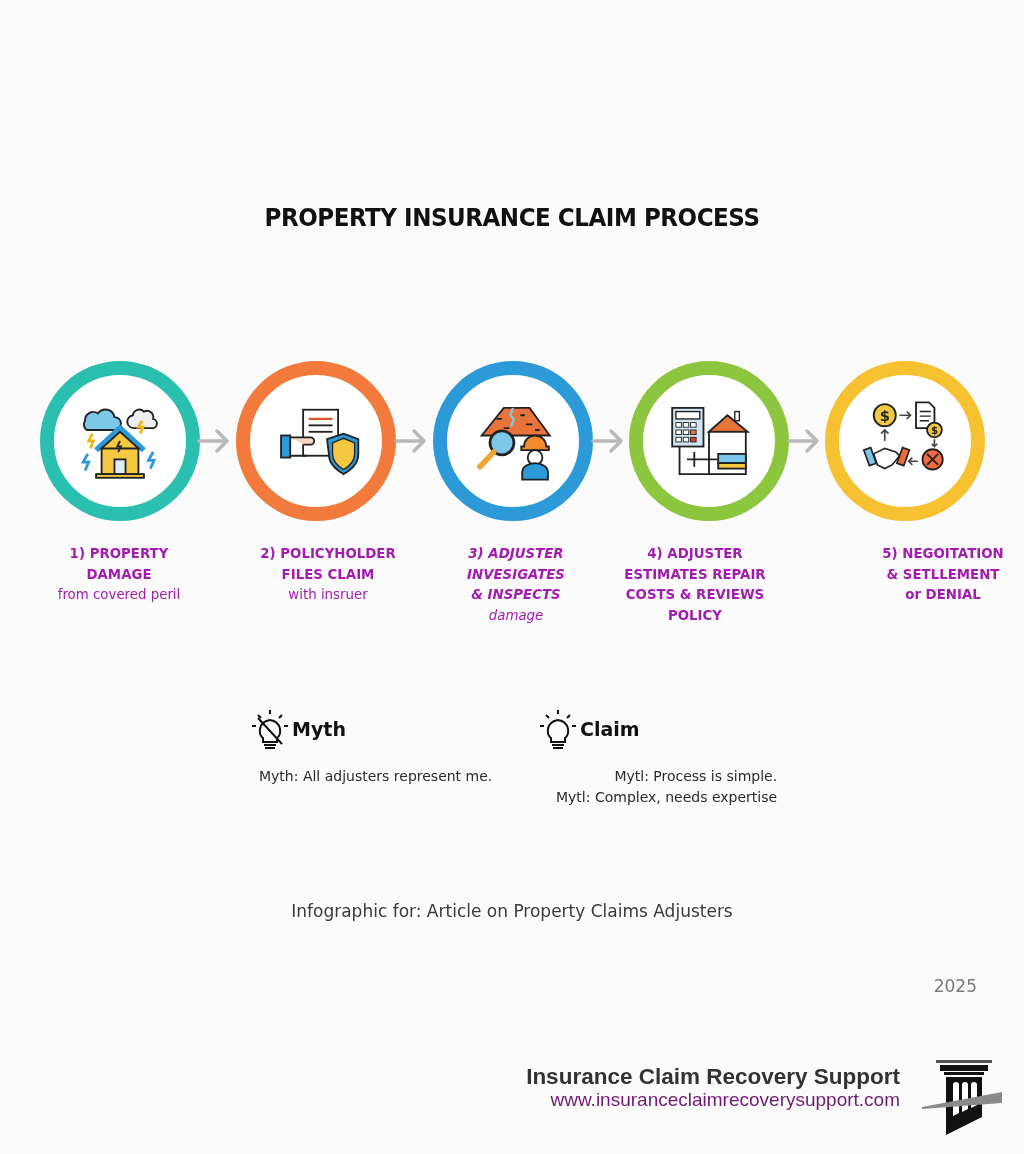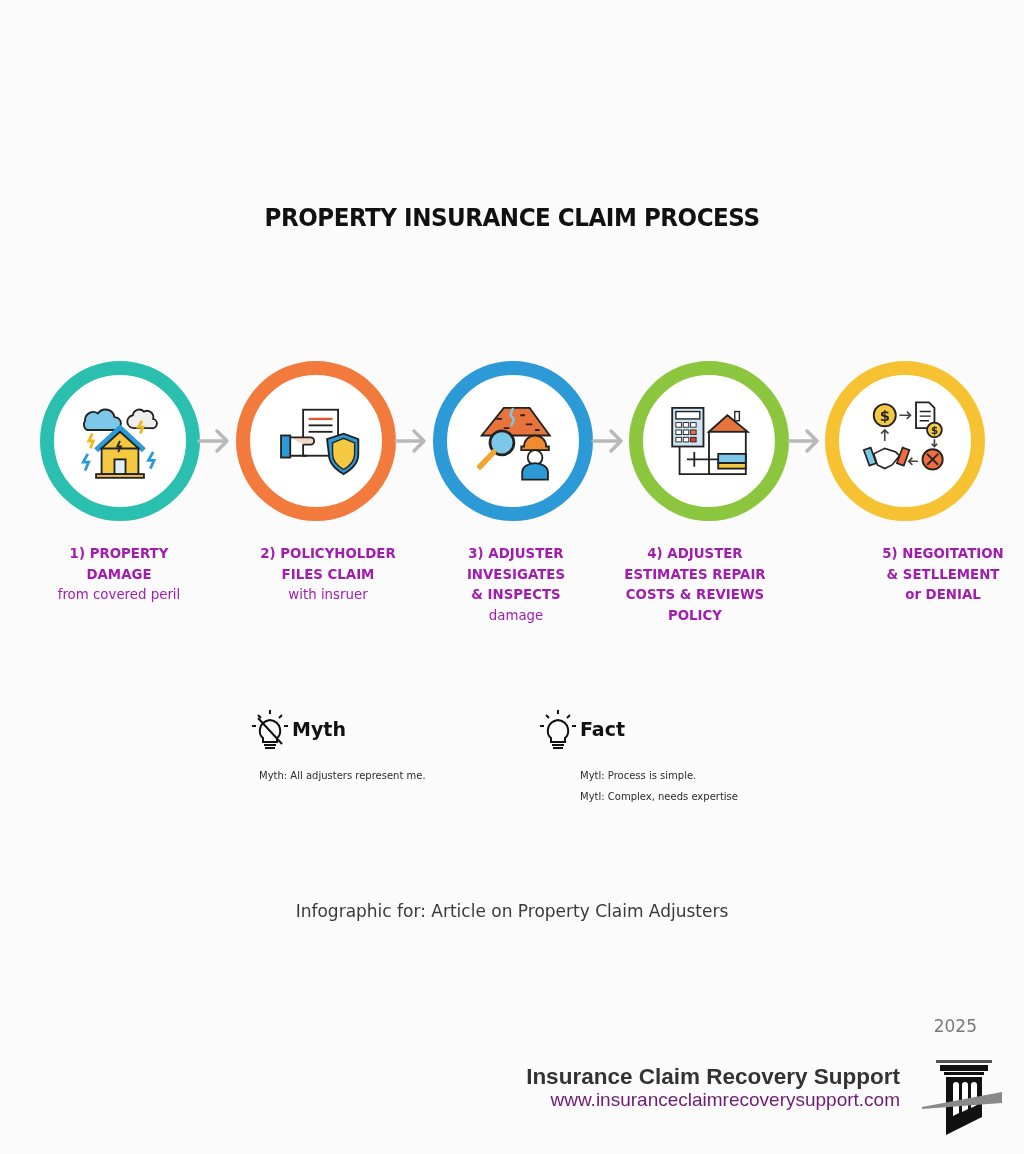--- a/index.html
+++ b/index.html
@@ -30,30 +30,31 @@
     }
     .step-label .head { font-weight: bold; display: block; white-space: pre-line; transform: scaleX(0.92); }
     .step-label .sub { display: block; white-space: pre-line; font-weight: normal; transform: scaleX(0.92); }
 
     .mf-heading {
       position: absolute; top: 708px; display: flex; align-items: center; gap: 2px;
       font-weight: bold; font-size: 19px; color: #111;
     }
     .mf-heading svg { width: 40px; height: 42px; }
     .mf-text {
-      position: absolute; top: 766px; font-size: 10px; line-height: 20.5px; color: #2b2b2b;
+      position: absolute; top: 766px; font-size: 14px; line-height: 20.5px; color: #2b2b2b;
       white-space: nowrap;
+      text-align: right;
     }
     .mf-text span { display: block; }
     .caption {
       position: absolute; left: 0; right: 0; top: 901px; text-align: center;
       font-size: 17px; color: #3a3a3a;
     }
     .year {
-      position: absolute; right: 47px; top: 976px; font-size: 17px; color: #7a7a7a; margin-top: 40px;
+      position: absolute; right: 47px; top: 976px; font-size: 17px; color: #7a7a7a;
     }
     .brand {
       position: absolute; right: 124px; top: 1064px; text-align: right;
     }
     .brand .name {
       font-family: "Liberation Sans", sans-serif; font-weight: bold; font-size: 22.5px;
       color: #333; display: block; line-height: 26px;
     }
     .brand .url {
       font-family: "Liberation Sans", sans-serif; font-size: 19px; color: #701a75;
@@ -168,21 +169,21 @@
 <div class="step-label" style="left:24px;">
   <span class="head">1) PROPERTY
 DAMAGE</span>
   <span class="sub">from covered peril</span>
 </div>
 <div class="step-label" style="left:233px;">
   <span class="head">2) POLICYHOLDER
 FILES CLAIM</span>
   <span class="sub">with insruer</span>
 </div>
-<div class="step-label" style="left:421px;">
+<div class="step-label" style="left:421px;font-style:italic;">
   <span class="head">3) ADJUSTER
 INVESIGATES
 &amp; INSPECTS</span>
   <span class="sub">damage</span>
 </div>
 <div class="step-label" style="left:600px;">
   <span class="head">4) ADJUSTER
 ESTIMATES REPAIR
 COSTS &amp; REVIEWS
 POLICY</span>
@@ -206,28 +207,28 @@
 <div class="mf-text" style="left:259px;">
   <span>Myth: All adjusters represent me.</span>
 </div>
 
 <div class="mf-heading" style="left:538px;">
   <svg viewBox="0 0 40 42">
     <path d="M20 2 V6 M8 7 L11 10 M32 7 L29 10 M2 18 H6 M34 18 H38" stroke="#111" stroke-width="2"></path>
     <path d="M13 30 C8 26 8 14 20 12 C32 14 32 26 27 30 V34 H13z" fill="none" stroke="#111" stroke-width="2"></path>
     <path d="M14 37 H26 M15 40 H25" stroke="#111" stroke-width="2"></path>
   </svg>
-  <span>Fact</span>
-</div>
-<div class="mf-text" style="left:580px;">
+  <span>Claim</span>
+</div>
+<div class="mf-text" style="left:556px;">
   <span>Mytl: Process is simple.</span>
   <span>Mytl: Complex, needs expertise</span>
 </div>
 
-<div class="caption">Infographic for: Article on Property Claim Adjusters</div>
+<div class="caption">Infographic for: Article on Property Claims Adjusters</div>
 <div class="year">2025</div>
 
 <div class="brand">
   <span class="name">Insurance Claim Recovery Support</span>
   <span class="url">www.insuranceclaimrecoverysupport.com</span>
 </div>
 
 <svg class="logo" viewBox="0 0 86 80">
   <rect x="16" y="3" width="56" height="3" fill="#555"></rect>
   <rect x="20" y="8" width="48" height="6" fill="#111"></rect>

